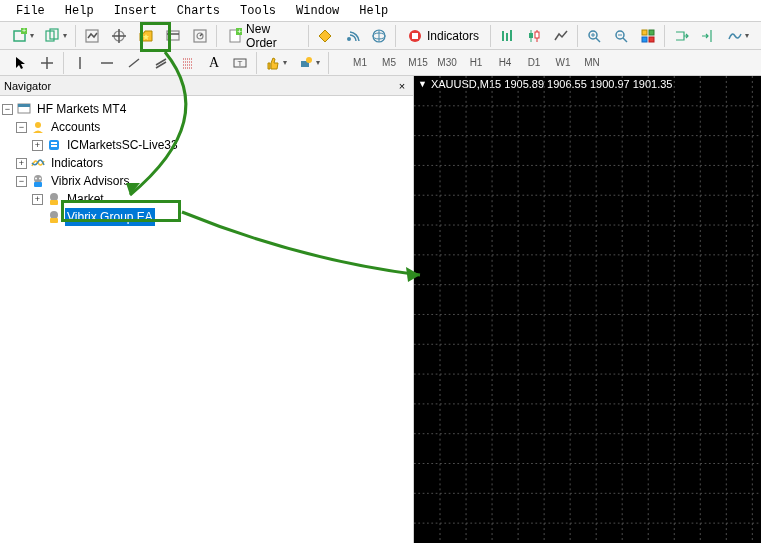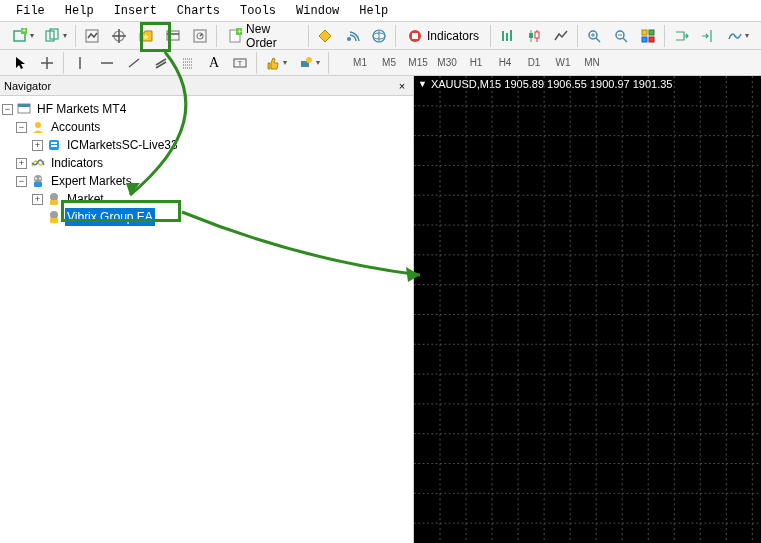--- a/index.html
+++ b/index.html
@@ -356,21 +356,21 @@
       <div class="tree-row" style="padding-left:14px;">
         <span class="tree-toggle">−</span>
         <span class="tree-icon">
             <svg width="16" height="16">
               <circle cx="8" cy="6" r="4" fill="#9e9e9e"></circle>
               <rect x="4" y="9" width="8" height="5" rx="1" fill="#2196f3"></rect>
               <circle cx="6" cy="5.5" r="1" fill="#fff"></circle>
               <circle cx="10" cy="5.5" r="1" fill="#fff"></circle>
             </svg>
           </span>
-        <span class="tree-label">Expert Markets</span>
+        <span class="tree-label">Vibrix Advisors</span>
       </div>
       <div class="tree-row" style="padding-left:30px;">
         <span class="tree-toggle">+</span>
         <span class="tree-icon">
             <svg width="16" height="16">
               <circle cx="8" cy="6" r="4" fill="#9e9e9e"></circle>
               <rect x="4" y="9" width="8" height="5" rx="1" fill="#fbc02d"></rect>
             </svg>
           </span>
         <span class="tree-label">Market</span>

